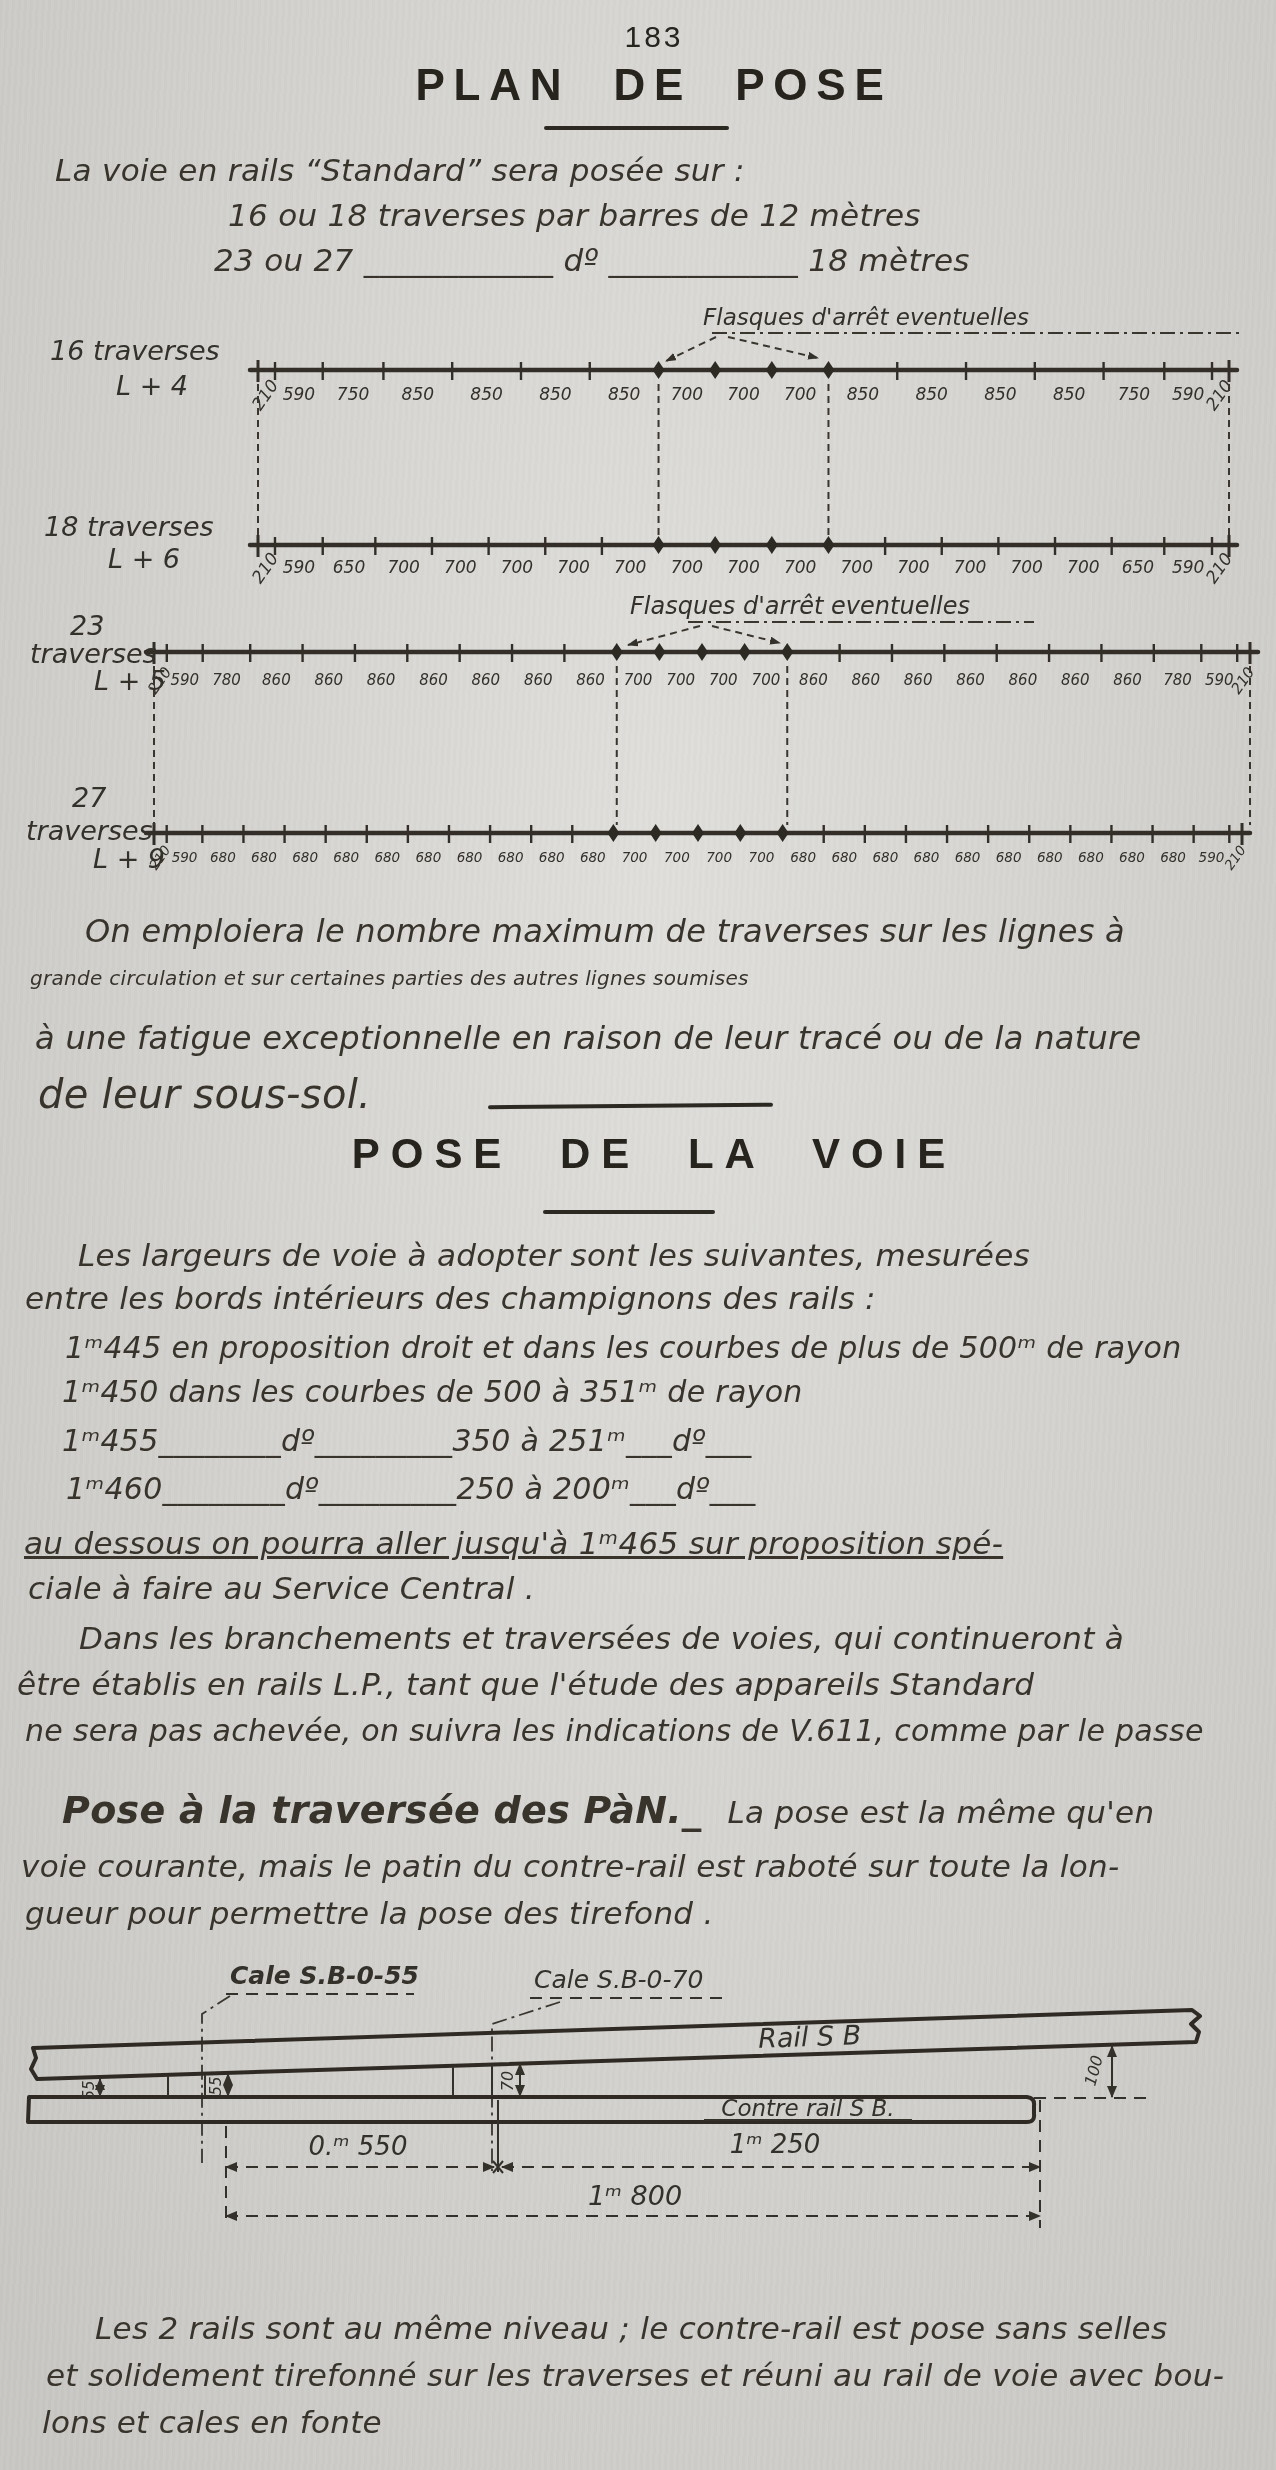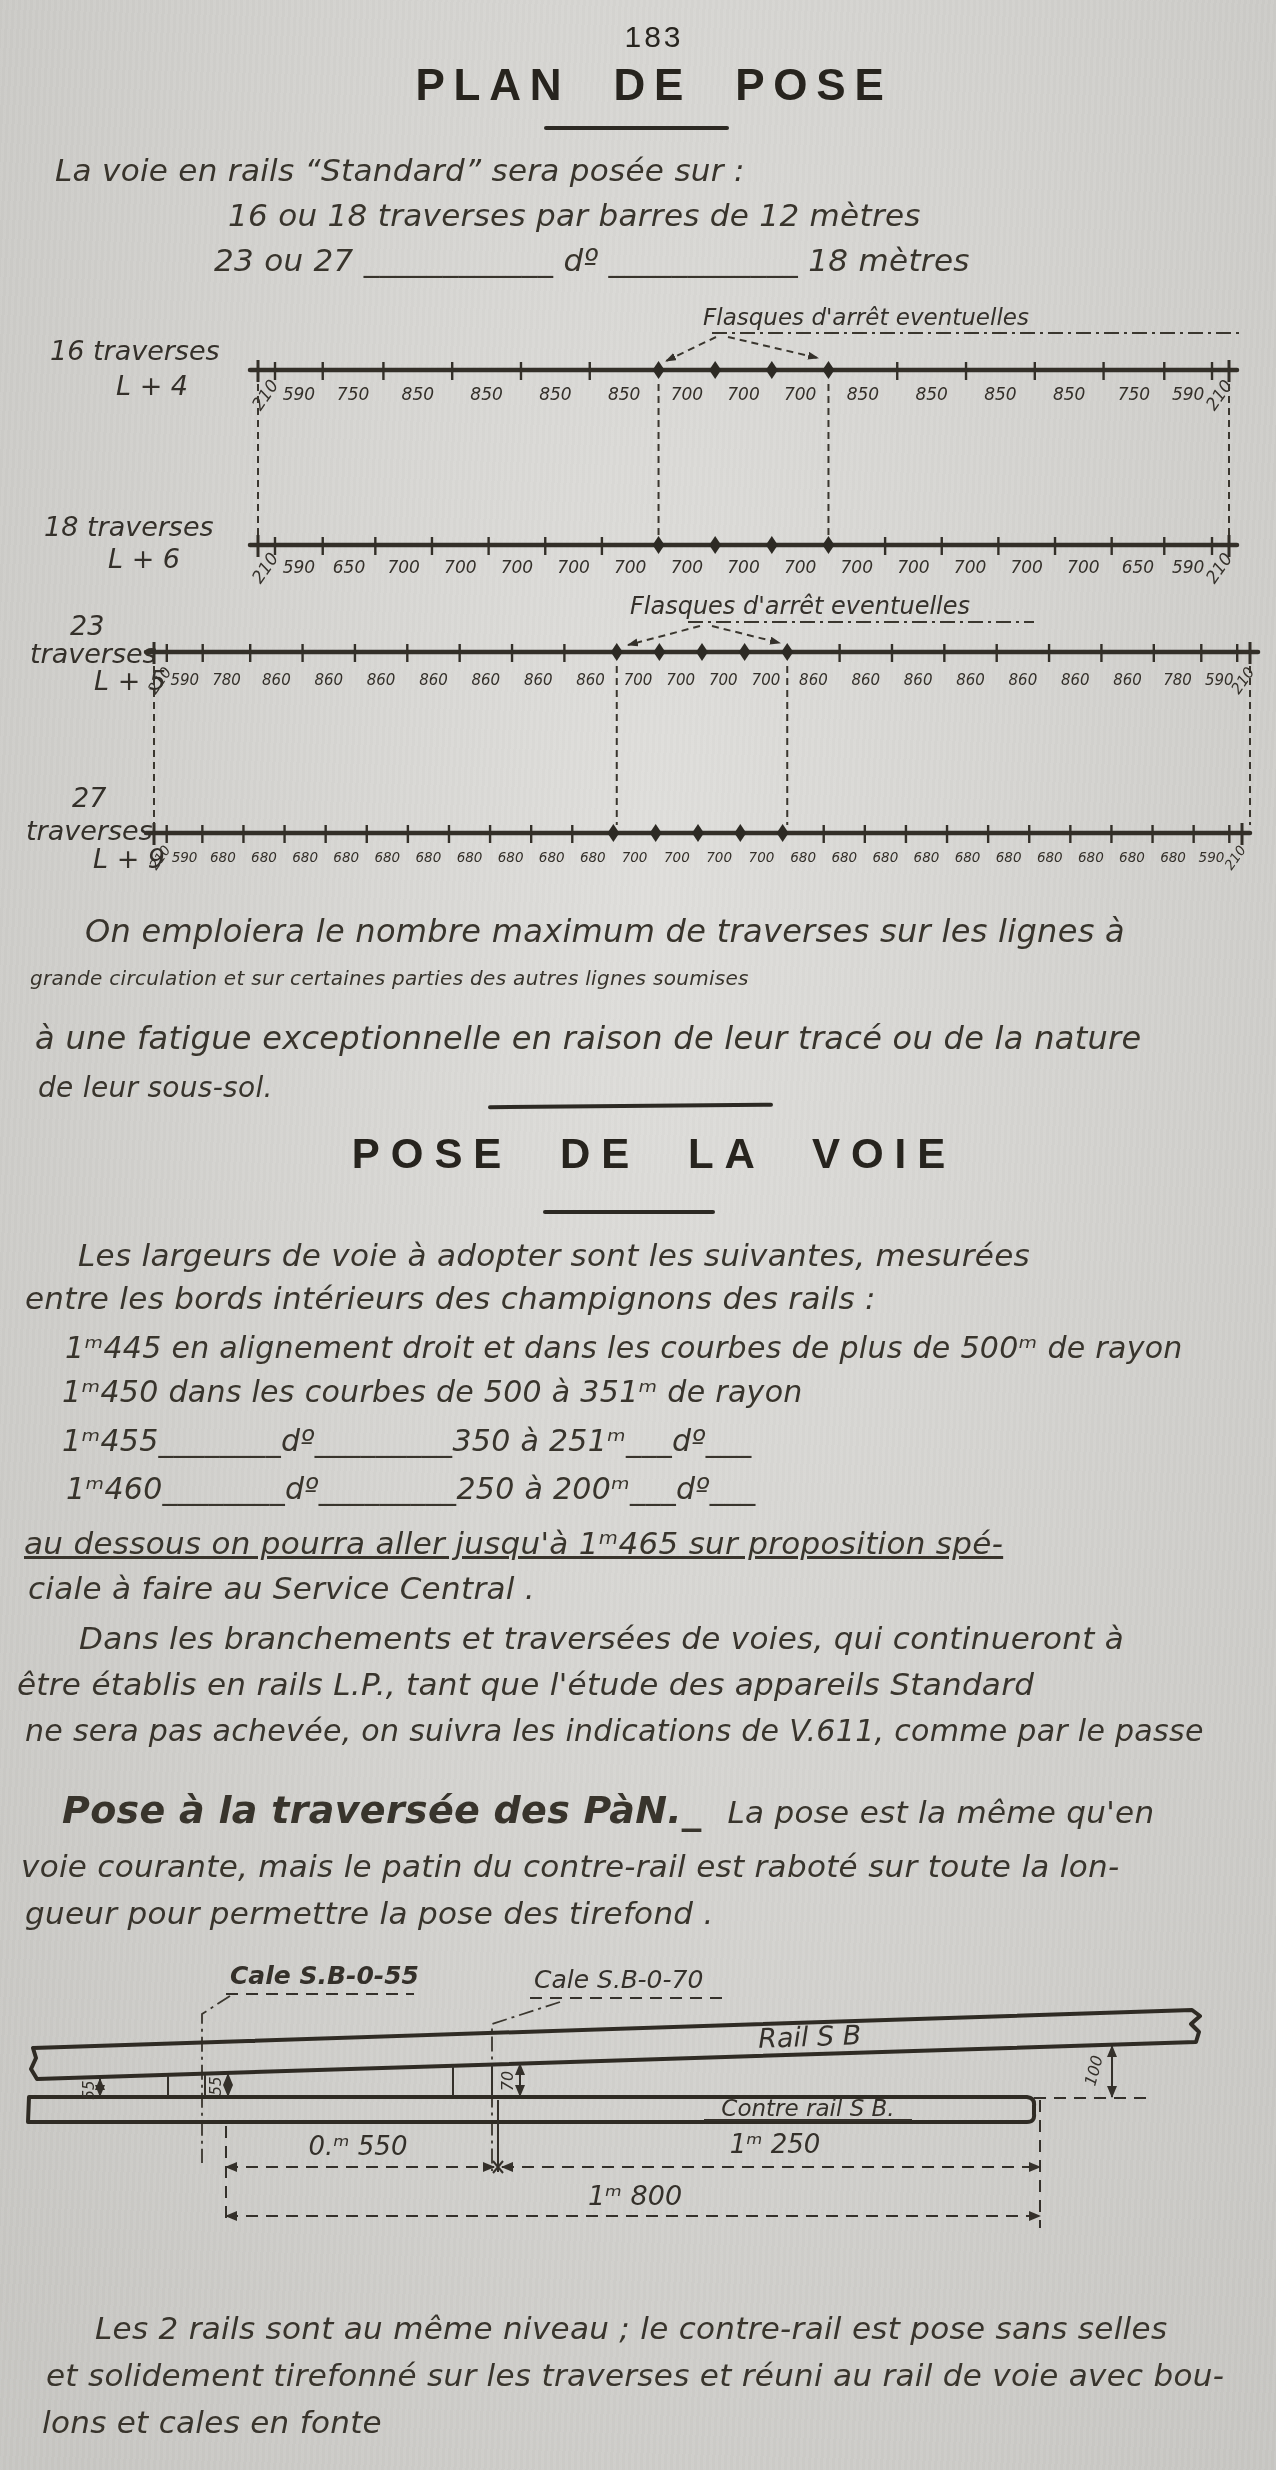--- a/index.html
+++ b/index.html
@@ -264,31 +264,31 @@
       <line x1="728" y1="37" x2="818" y2="58" class="dash" stroke-dasharray="6 4" marker-end="url(#ah)"></line>
       <text x="800" y="314" text-anchor="middle" font-size="24">Flasques d'arrêt eventuelles</text>
       <line x1="688" y1="322" x2="1034" y2="322" class="dadot"></line>
       <line x1="700" y1="326" x2="628" y2="345" class="dash" stroke-dasharray="6 4" marker-end="url(#ah)"></line>
       <line x1="712" y1="326" x2="780" y2="343" class="dash" stroke-dasharray="6 4" marker-end="url(#ah)"></line>
     </svg>
 
   <div class="hw" style="left:85px;top:912px;font-size:32px;">On emploiera le nombre maximum de traverses sur les lignes à</div>
   <div class="hw" style="left:30px;top:966px;font-size:20px;">grande circulation et sur certaines parties des autres lignes soumises</div>
   <div class="hw" style="left:35px;top:1019px;font-size:32px;">à une fatigue exceptionnelle en raison de leur tracé ou de la nature</div>
-  <div class="hw" style="left:38px;top:1071px;font-size:28px;">de leur sous-sol.</div>
+  <div class="hw" style="left:38px;top:1071px;font-size:40px;">de leur sous-sol.</div>
 
   <div class="rule" style="left:488px;top:1104px;width:285px;height:4px;transform:rotate(-0.5deg);"></div>
 
   <div class="hd" style="top:1130px;font-size:42px;letter-spacing:0.26em;word-spacing:0.6em;">POSE DE LA VOIE</div>
   <div class="rule" style="left:543px;top:1210px;width:172px;height:4px;"></div>
 
   <div class="hw" style="left:78px;top:1237px;font-size:31px;">Les largeurs de voie à adopter sont les suivantes, mesurées</div>
   <div class="hw" style="left:25px;top:1280px;font-size:31px;">entre les bords intérieurs des champignons des rails :</div>
 
-  <div class="hw" style="left:65px;top:1330px;font-size:30px;">1ᵐ445 en alignement droit et dans les courbes de plus de 500ᵐ de rayon</div>
+  <div class="hw" style="left:65px;top:1330px;font-size:30px;">1ᵐ445 en proposition droit et dans les courbes de plus de 500ᵐ de rayon</div>
   <div class="hw" style="left:62px;top:1374px;font-size:30px;">1ᵐ450 dans les courbes de 500 à 351ᵐ de rayon</div>
   <div class="hw" style="left:62px;top:1423px;font-size:30px;">1ᵐ455________dº_________350 à 251ᵐ___dº___</div>
   <div class="hw" style="left:66px;top:1471px;font-size:30px;">1ᵐ460________dº_________250 à 200ᵐ___dº___</div>
 
   <div class="hw" style="left:24px;top:1525px;font-size:31px;text-decoration:underline;">au dessous on pourra aller jusqu'à 1ᵐ465 sur proposition spé-</div>
   <div class="hw" style="left:28px;top:1570px;font-size:31px;">ciale à faire au Service Central .</div>
 
   <div class="hw" style="left:79px;top:1620px;font-size:31px;">Dans les branchements et traversées de voies, qui continueront à</div>
   <div class="hw" style="left:17px;top:1666px;font-size:31px;">être établis en rails L.P., tant que l'étude des appareils Standard</div>
   <div class="hw" style="left:25px;top:1713px;font-size:30px;">ne sera pas achevée, on suivra les indications de V.611, comme par le passe</div>

